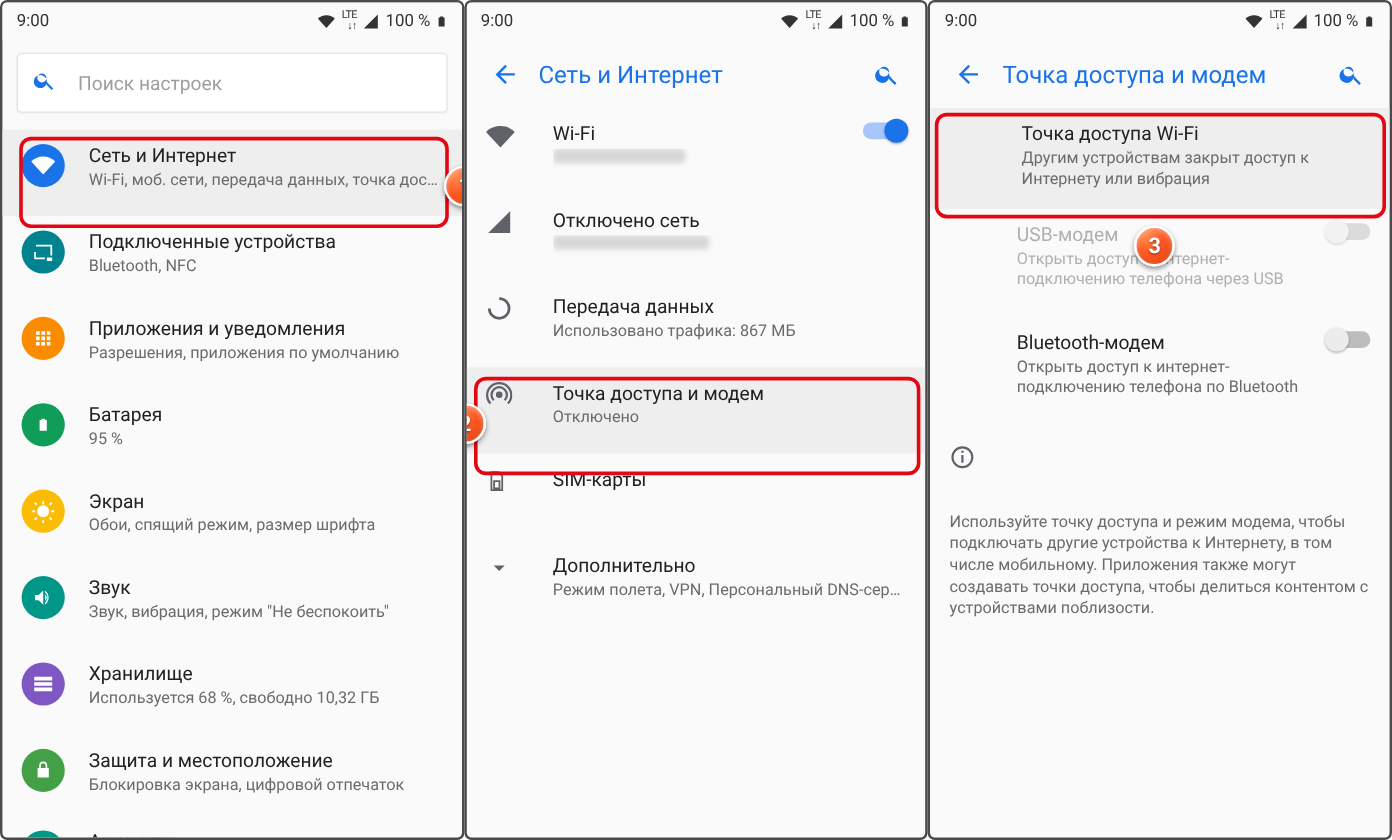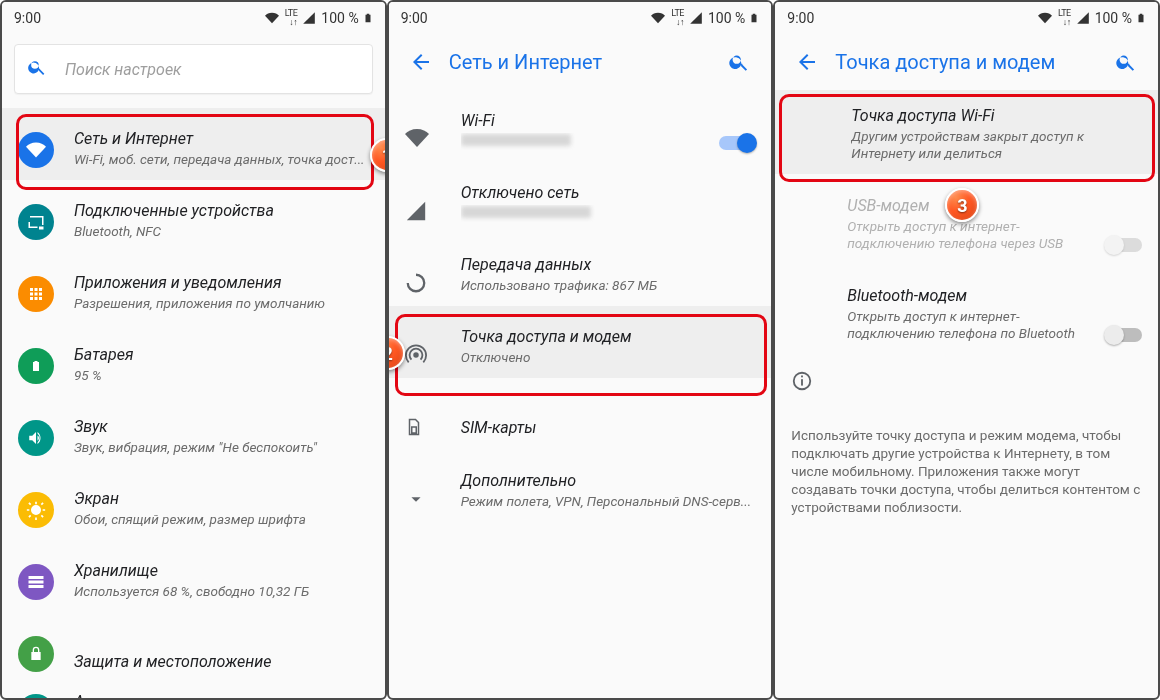--- a/index.html
+++ b/index.html
@@ -68,32 +68,30 @@
     margin: 10px 12px 14px 12px;
     height: 50px;
     background: #fff;
     border: 1px solid #e3e3e3;
     border-radius: 4px;
     display:flex;
     align-items:center;
     padding: 0 12px;
     color:#777;
     box-shadow: 0 1px 1px rgba(0,0,0,.04);
-    font-style: italic;
   }
   .search-card .mag { color:#1a73e8; margin-right: 18px; }
   .search-card .ph { font-size: 16px; color:#9e9e9e; }
 
   
   .row {
     display:flex;
-    align-items:flex-end;
+    align-items:flex-start;
     min-height: 72px;
     padding: 12px 16px 12px 16px;
-    font-style: italic;
   }
   .row .icon-slot {
     width: 56px;
     flex: 0 0 56px;
     display:flex;
     align-items:center;
     justify-content:flex-start;
   }
   .row .texts { flex:1; min-width:0; }
   .row .primary {
@@ -290,48 +288,48 @@
     </div>
       </div>
     <div class="texts">
       <div class="primary">Батарея</div>
       <div class="secondary">95 %</div>
     </div>
   </div>
 
   <div class="row">
     <div class="icon-slot">
+        <div class="circle c-yellow">
+      <svg width="20" height="20" viewBox="0 0 24 24">
+            <path fill="#fff" d="M12 7a5 5 0 1 0 0 10 5 5 0 0 0 0-10zm0-5v3m0 16v3M4 12H1m22 0h-3M5.6 5.6 3.5 3.5m17 17-2.1-2.1M18.4 5.6l2.1-2.1m-17 17 2.1-2.1" stroke="#fff" stroke-width="2"></path>
+          </svg>
+    </div>
+      </div>
+    <div class="texts">
+      <div class="primary">Экран</div>
+      <div class="secondary">Обои, спящий режим, размер шрифта</div>
+    </div>
+  </div>
+
+  <div class="row">
+    <div class="icon-slot">
         <div class="circle c-teal">
       <svg width="18" height="18" viewBox="0 0 24 24">
             <path fill="#fff" d="M3 9v6h4l5 5V4L7 9zm13 3a4 4 0 0 0-2-3.5v7A4 4 0 0 0 16 12zm-2-8v2a8 8 0 0 1 0 12v2a10 10 0 0 0 0-16z"></path>
           </svg>
     </div>
       </div>
     <div class="texts">
       <div class="primary">Звук</div>
       <div class="secondary">Звук, вибрация, режим "Не беспокоить"</div>
     </div>
   </div>
 
   <div class="row">
     <div class="icon-slot">
-        <div class="circle c-yellow">
-      <svg width="20" height="20" viewBox="0 0 24 24">
-            <path fill="#fff" d="M12 7a5 5 0 1 0 0 10 5 5 0 0 0 0-10zm0-5v3m0 16v3M4 12H1m22 0h-3M5.6 5.6 3.5 3.5m17 17-2.1-2.1M18.4 5.6l2.1-2.1m-17 17 2.1-2.1" stroke="#fff" stroke-width="2"></path>
-          </svg>
-    </div>
-      </div>
-    <div class="texts">
-      <div class="primary">Экран</div>
-      <div class="secondary">Обои, спящий режим, размер шрифта</div>
-    </div>
-  </div>
-
-  <div class="row">
-    <div class="icon-slot">
         <div class="circle c-purple">
       <svg width="18" height="18" viewBox="0 0 24 24">
             <path fill="#fff" d="M2 4h20v4H2zm0 6h20v4H2zm0 6h20v4H2z"></path>
           </svg>
     </div>
       </div>
     <div class="texts">
       <div class="primary">Хранилище</div>
       <div class="secondary">Используется 68 %, свободно 10,32 ГБ</div>
     </div>
@@ -340,20 +338,21 @@
   <div class="row">
     <div class="icon-slot">
         <div class="circle c-green2">
       <svg width="16" height="18" viewBox="0 0 24 24">
             <path fill="#fff" d="M12 1a5 5 0 0 0-5 5v3H5v12h14V9h-2V6a5 5 0 0 0-5-5zm-3 8V6a3 3 0 1 1 6 0v3z"></path>
           </svg>
     </div>
       </div>
     <div class="texts">
       <div class="primary">Защита и местоположение</div>
+      <div class="secondary">Блокировка экрана, цифровой отпечаток</div>
     </div>
   </div>
 
   <div class="row" style="min-height:40px; padding-top:8px;">
     <div class="icon-slot">
         <div class="circle c-teal" style="width:36px;height:18px;border-radius:18px 18px 0 0; overflow:hidden;">
     </div>
       </div>
     <div class="texts">
       <div class="primary">Аккаунты</div>
@@ -520,21 +519,21 @@
       <svg width="22" height="22" viewBox="0 0 24 24">
           <path fill="currentColor" d="M15.5 14h-.8l-.3-.3A6.5 6.5 0 1 0 14 15.5l.3.3v.8l5 5 1.5-1.5-5-5zm-6 0A4.5 4.5 0 1 1 14 9.5 4.5 4.5 0 0 1 9.5 14z"></path>
         </svg>
     </div>
   </div>
 
   <div class="row sel" style="min-height:84px;padding-left:20px;">
     <div class="icon-slot"></div>
     <div class="texts">
       <div class="primary">Точка доступа Wi-Fi</div>
-      <div class="secondary wrap">Другим устройствам закрыт доступ к Интернету или делиться</div>
+      <div class="secondary wrap">Другим устройствам закрыт доступ к Интернету или вибрация</div>
     </div>
   </div>
 
   <div class="row disabled" style="min-height:90px;">
     <div class="icon-slot"></div>
     <div class="texts">
       <div class="primary">USB-модем</div>
       <div class="secondary wrap">Открыть доступ к интернет-подключению телефона через USB</div>
     </div>
     <div class="trailing">

